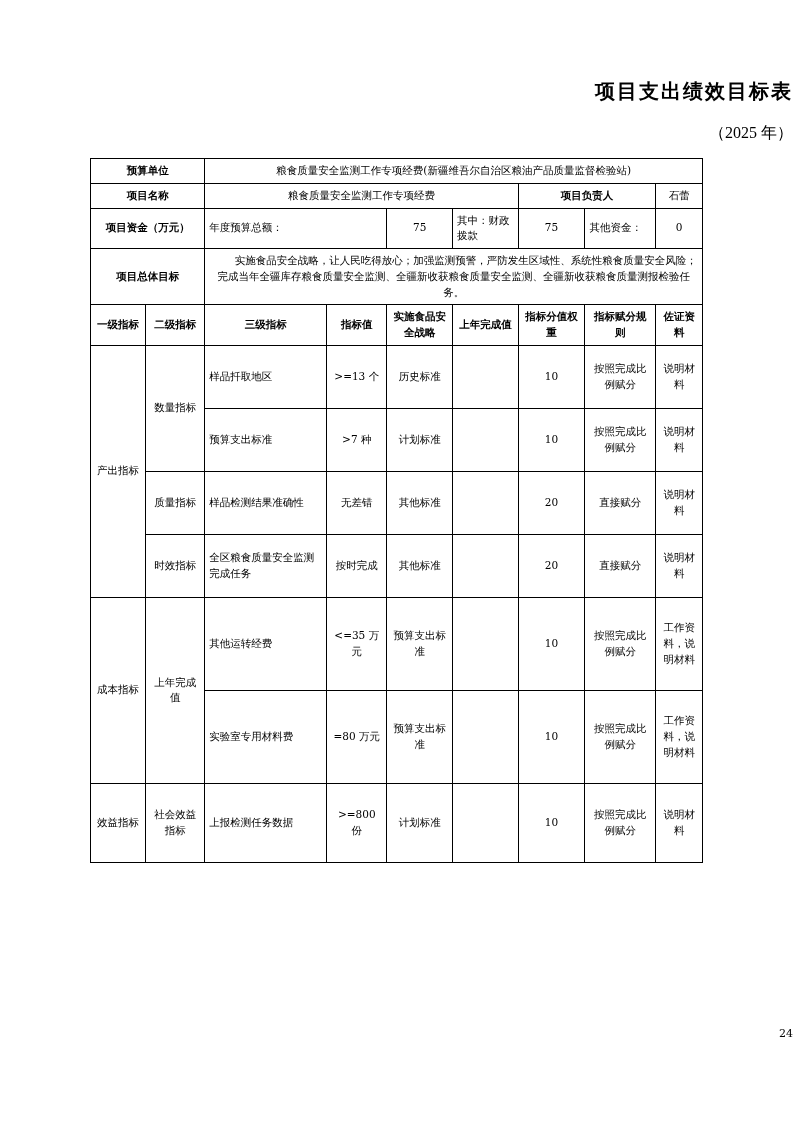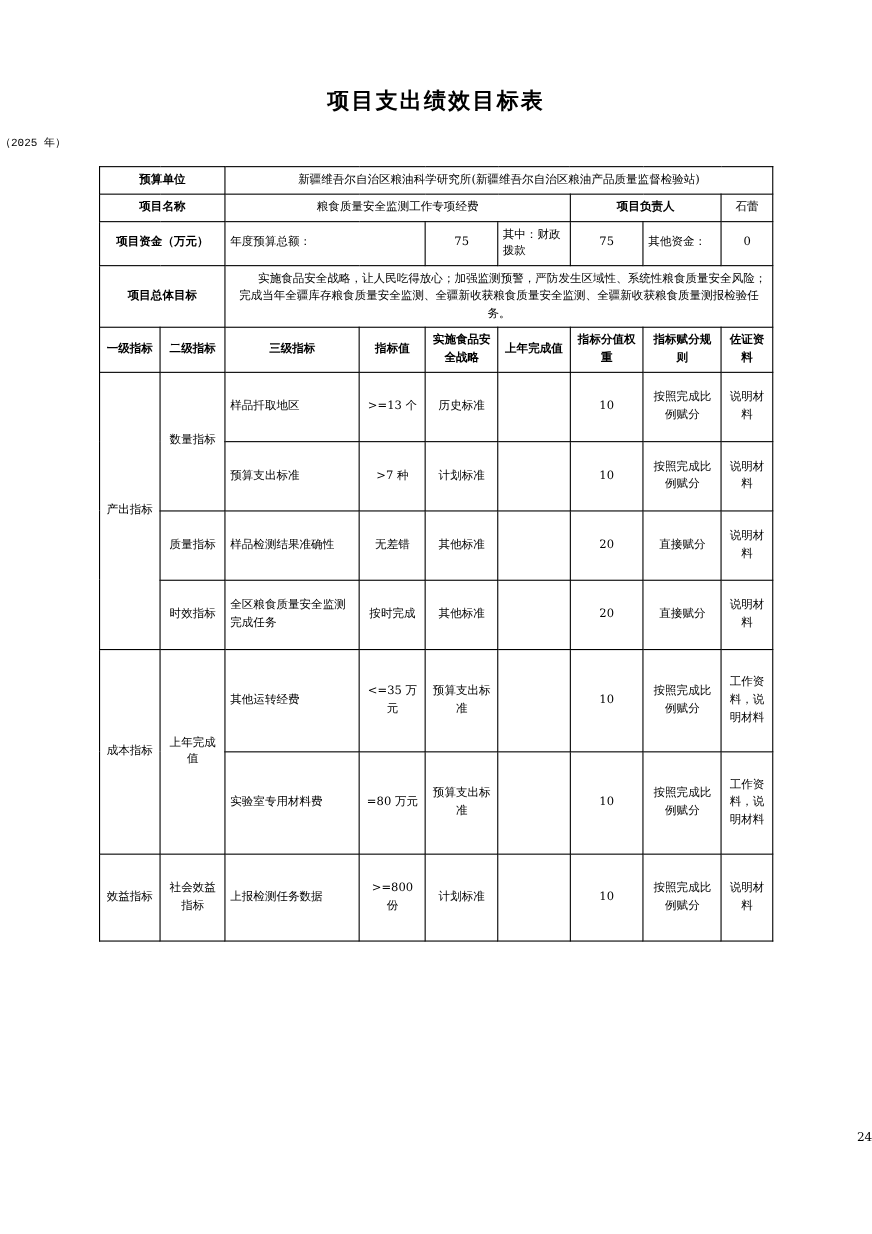--- a/index.html
+++ b/index.html
@@ -16,32 +16,32 @@
   }
   .page {
     position: absolute;
     left: 0; top: 0;
     width: 793px;
     height: 1122px;
     box-sizing: border-box;
     padding: 0;
   }
   .doc-title {
-    text-align: center;
+    text-align: right;
     font-size: 20px;
     font-weight: bold;
     letter-spacing: 2px;
     margin-top: 78px;
     font-family: "DejaVu Serif", "Liberation Serif", serif;
   }
   .doc-subtitle {
-    text-align: left;
-    font-size: 10px;
+    text-align: right;
+    font-size: 16px;
     margin-top: 18px;
-    font-family: Liberation Mono, monospace;
+    font-family: Liberation Serif, serif;
   }
   table.main {
     border-collapse: collapse;
     width: 613px;
     margin: 14px auto 0 auto;
     table-layout: fixed;
   }
   table.main td {
     border: 1px solid #000;
     font-size: 10.5px;
@@ -97,21 +97,21 @@
       <col style="width:62px">
       <col style="width:62px">
       <col style="width:63px">
       <col style="width:67px">
       <col style="width:44px">
     </colgroup>
     <tbody>
 
       <tr>
         <td class="c b" colspan="2">预算单位</td>
-        <td class="c" colspan="7">新疆维吾尔自治区粮油科学研究所(新疆维吾尔自治区粮油产品质量监督检验站)</td>
+        <td class="c" colspan="7">粮食质量安全监测工作专项经费(新疆维吾尔自治区粮油产品质量监督检验站)</td>
       </tr>
 
       <tr>
         <td class="c b" colspan="2">项目名称</td>
         <td class="c" colspan="4">粮食质量安全监测工作专项经费</td>
         <td class="c b" colspan="2">项目负责人</td>
         <td class="c">石蕾</td>
       </tr>
 
       <tr>

